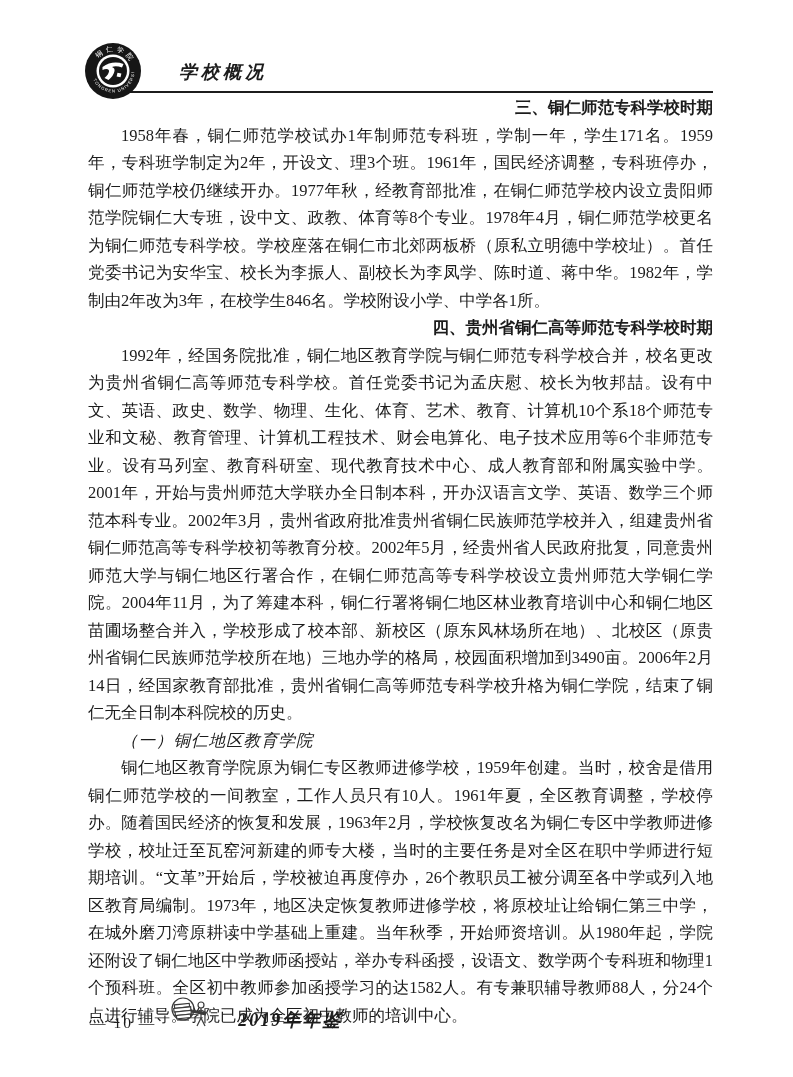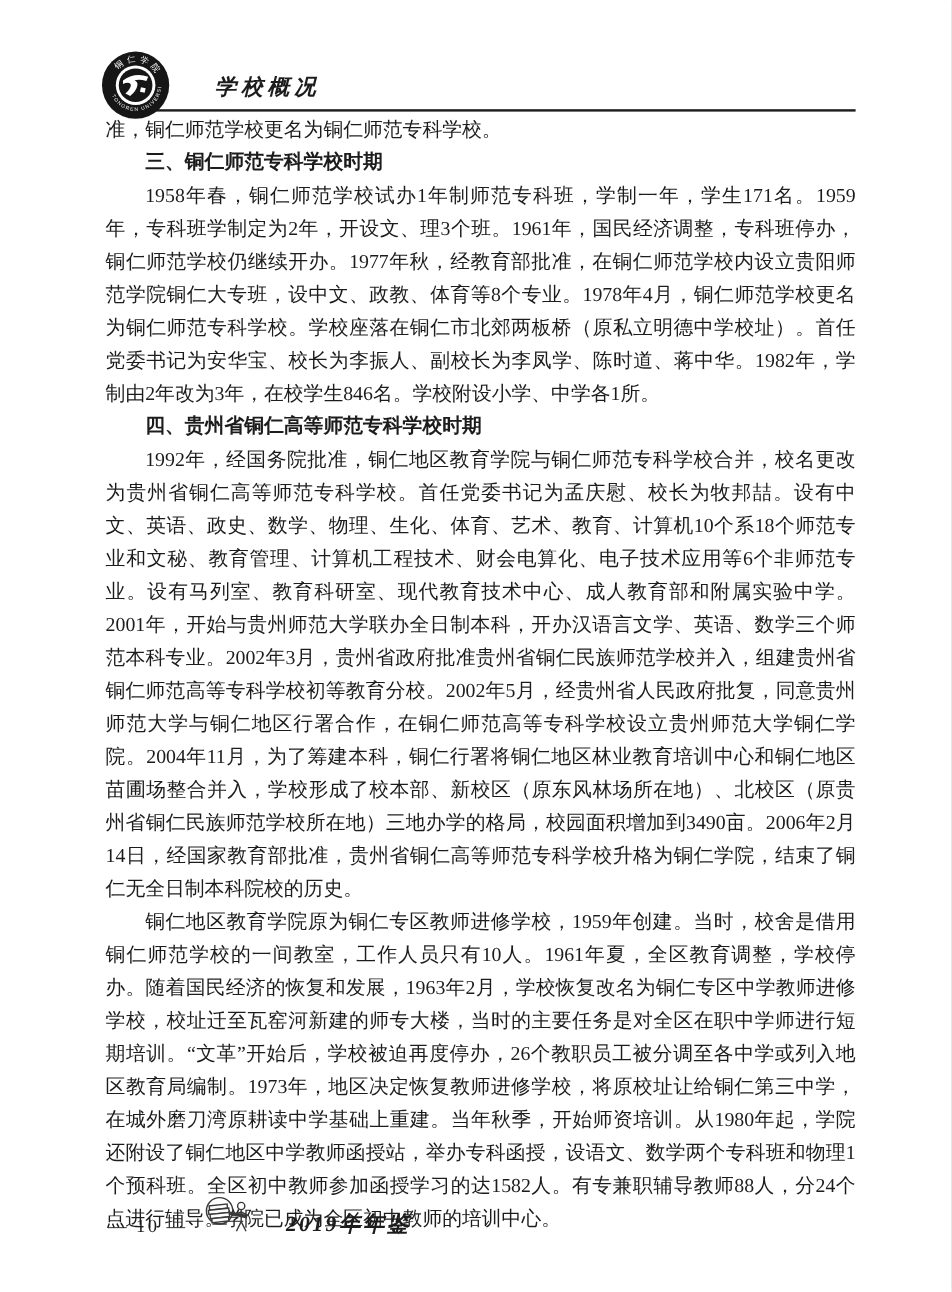--- a/index.html
+++ b/index.html
@@ -27,21 +27,21 @@
   .body-text{
     position:absolute;left:88px;top:94px;width:625px;
     font-size:16.5px;line-height:27.5px;text-align:justify;
   }
   .body-text p{margin:0;}
   .para{text-indent:2em;}
   .cont-line{text-indent:0;}
   .sec-heading{
     margin:0;font-size:16.5px;line-height:27.5px;font-weight:bold;
     font-family:"Liberation Sans","DejaVu Sans",sans-serif;
-    text-indent:2em;text-align:left;
+    text-indent:2em;text-align:right;
   }
   .center-title{
     margin:13px 0 23px 0;
     font-size:17px;line-height:27.5px;font-weight:bold;
     font-family:"Liberation Sans","DejaVu Sans",sans-serif;
     text-align:center;text-indent:0;
   }
   .sub-heading{
     text-indent:2em;font-style:italic;letter-spacing:1px;
   }
@@ -80,29 +80,29 @@
       <circle cx="29" cy="29" r="14" fill="#161616"></circle>
       <path d="M18.5,25 q10,-7 21,-3 l-1.5,3.5 q-6,-2 -10,-0.5 q3,1 2.5,4 q-0.7,4.5 -6,9 l-4,-2 q4,-3.5 4.5,-6.5 q0.3,-2.2 -2.5,-2.5 q-2,0 -4,1 z" fill="#ffffff"></path>
       <rect x="33" y="31" width="4" height="4" fill="#ffffff" transform="rotate(12 35 33)"></rect>
     </svg>
   </div>
 
   <div class="header-label">学校概况</div>
 
   <main class="body-text">
 
-    <p class="cont-line">准，铜仁师范学校更名为铜仁师范专科学校。</p>
 
     <p class="sec-heading">三、铜仁师范专科学校时期</p>
     <p class="para">1958年春，铜仁师范学校试办1年制师范专科班，学制一年，学生171名。1959年，专科班学制定为2年，开设文、理3个班。1961年，国民经济调整，专科班停办，铜仁师范学校仍继续开办。1977年秋，经教育部批准，在铜仁师范学校内设立贵阳师范学院铜仁大专班，设中文、政教、体育等8个专业。1978年4月，铜仁师范学校更名为铜仁师范专科学校。学校座落在铜仁市北郊两板桥（原私立明德中学校址）。首任党委书记为安华宝、校长为李振人、副校长为李凤学、陈时道、蒋中华。1982年，学制由2年改为3年，在校学生846名。学校附设小学、中学各1所。</p>
 
     <p class="sec-heading">四、贵州省铜仁高等师范专科学校时期</p>
     <p class="para">1992年，经国务院批准，铜仁地区教育学院与铜仁师范专科学校合并，校名更改为贵州省铜仁高等师范专科学校。首任党委书记为孟庆慰、校长为牧邦喆。设有中文、英语、政史、数学、物理、生化、体育、艺术、教育、计算机10个系18个师范专业和文秘、教育管理、计算机工程技术、财会电算化、电子技术应用等6个非师范专业。设有马列室、教育科研室、现代教育技术中心、成人教育部和附属实验中学。2001年，开始与贵州师范大学联办全日制本科，开办汉语言文学、英语、数学三个师范本科专业。2002年3月，贵州省政府批准贵州省铜仁民族师范学校并入，组建贵州省铜仁师范高等专科学校初等教育分校。2002年5月，经贵州省人民政府批复，同意贵州师范大学与铜仁地区行署合作，在铜仁师范高等专科学校设立贵州师范大学铜仁学院。2004年11月，为了筹建本科，铜仁行署将铜仁地区林业教育培训中心和铜仁地区苗圃场整合并入，学校形成了校本部、新校区（原东风林场所在地）、北校区（原贵州省铜仁民族师范学校所在地）三地办学的格局，校园面积增加到3490亩。2006年2月14日，经国家教育部批准，贵州省铜仁高等师范专科学校升格为铜仁学院，结束了铜仁无全日制本科院校的历史。</p>
 
 
+    <p class="sub-heading">（一）铜仁地区教育学院</p>
     <p class="para">铜仁地区教育学院原为铜仁专区教师进修学校，1959年创建。当时，校舍是借用铜仁师范学校的一间教室，工作人员只有10人。1961年夏，全区教育调整，学校停办。随着国民经济的恢复和发展，1963年2月，学校恢复改名为铜仁专区中学教师进修学校，校址迁至瓦窑河新建的师专大楼，当时的主要任务是对全区在职中学师进行短期培训。“文革”开始后，学校被迫再度停办，26个教职员工被分调至各中学或列入地区教育局编制。1973年，地区决定恢复教师进修学校，将原校址让给铜仁第三中学，在城外磨刀湾原耕读中学基础上重建。当年秋季，开始师资培训。从1980年起，学院还附设了铜仁地区中学教师函授站，举办专科函授，设语文、数学两个专科班和物理1个预科班。全区初中教师参加函授学习的达1582人。有专兼职辅导教师88人，分24个点进行辅导。学院已成为全区初中教师的培训中心。</p>
 
   </main>
 
   <div class="footer">
     <span class="page-num">— 10 —</span>
     <svg class="mascot" viewBox="0 0 44 36">
       <g fill="none" stroke="#3a3a3a" stroke-width="1.2">
         <circle cx="15" cy="13" r="11"></circle>
 

